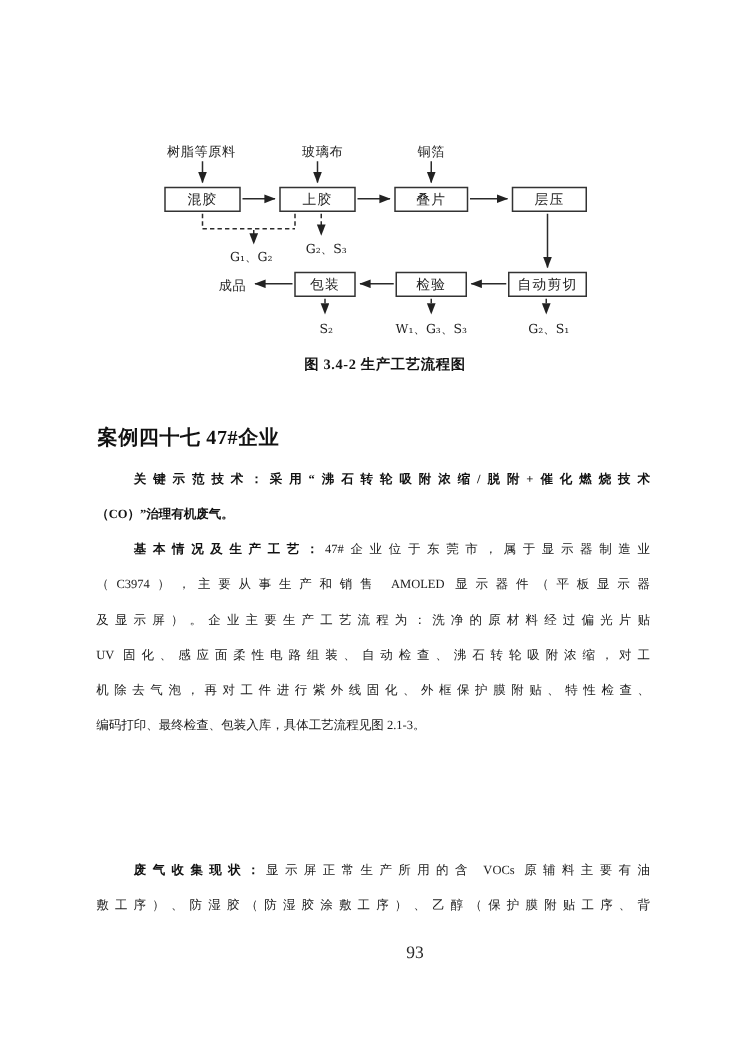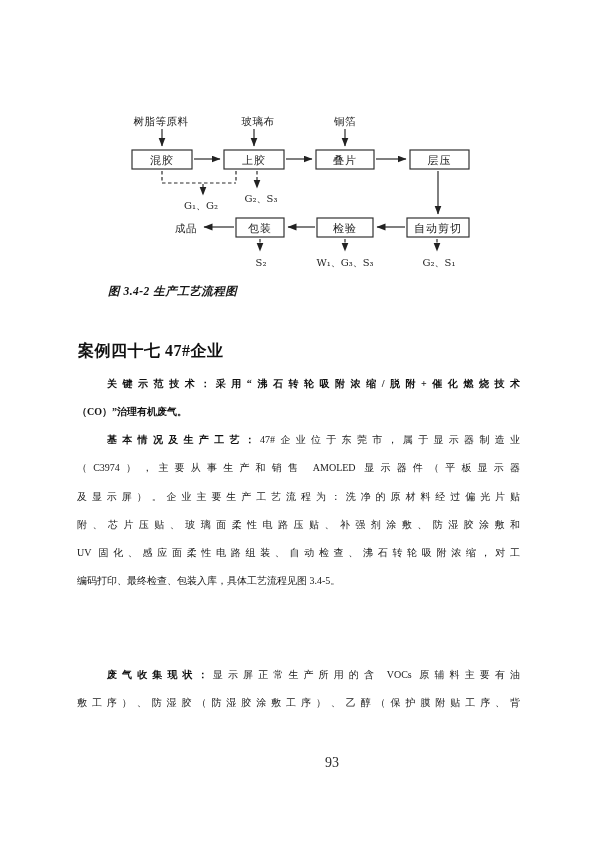--- a/index.html
+++ b/index.html
@@ -7,22 +7,22 @@
     width:600px;height:848px;background:#ffffff;position:relative;overflow:hidden;
     font-family:"Liberation Serif","DejaVu Serif",serif;color:#1a1a1a;
   }
   .page{position:absolute;inset:0;background:#fff;}
   #flowchart{position:absolute;left:0;top:0;}
   #flowchart text{fill:#222;}
   #flowchart .boxlbl{font-size:11px;letter-spacing:1px;}
   #flowchart .cn{font-size:10.5px;letter-spacing:0.5px;}
   #flowchart .em{font-size:10px;font-family:"DejaVu Serif","Liberation Serif",serif;}
   .caption{
-    position:absolute;left:108px;top:284px;width:400px;
-    font-weight:bold;font-size:11.5px;letter-spacing:0.5px;color:#151515;font-style:italic;
+    position:absolute;left:108px;top:284px;width:400px;text-align:center;
+    font-weight:bold;font-size:11.5px;letter-spacing:0.5px;color:#151515;
   }
   .heading{
     position:absolute;left:78px;top:340px;font-size:16px;font-weight:bold;
     line-height:22px;letter-spacing:0.5px;color:#111;
   }
   .para{position:absolute;left:77px;width:443px;font-size:10px;line-height:28.3px;}
   .tline{text-align:justify;text-align-last:justify;white-space:nowrap;}
   .tline.last{text-align-last:left;}
   .tline.indent{padding-left:30px;}
   .tline b{font-weight:bold;color:#111;}
@@ -93,25 +93,25 @@
 
   <div id="paras">
       <div class="para" style="top: 370px;">
         <div class="tline indent"><b>关键示范技术：采用“沸石转轮吸附浓缩/脱附+催化燃烧技术</b></div>
         <div class="tline last"><b>（CO）”治理有机废气。</b></div>
       </div>
       <div class="para" style="top: 426px;">
         <div class="tline indent"><b>基本情况及生产工艺：</b>47#企业位于东莞市，属于显示器制造业</div>
         <div class="tline">（C3974），主要从事生产和销售 AMOLED 显示器件（平板显示器</div>
         <div class="tline">及显示屏）。企业主要生产工艺流程为：洗净的原材料经过偏光片贴</div>
-        <div class="tline">附、芯片压贴、玻璃面柔性电路压贴、补强剂涂敷、防湿胶涂敷和</div>
         <div class="tline">UV 固化、感应面柔性电路组装、自动检查、沸石转轮吸附浓缩，对工</div>
-        <div class="tline last">编码打印、最终检查、包装入库，具体工艺流程见图 3.4-5。</div>
+        <div class="tline">机除去气泡，再对工件进行紫外线固化、外框保护膜附贴、特性检查、</div>
+        <div class="tline last">编码打印、最终检查、包装入库，具体工艺流程见图 2.1-3。</div>
       </div>
-      <div class="para" style="top: 661px;">
+      <div class="para" style="top: 683px;">
         <div class="tline indent"><b>废气收集现状：</b>显示屏正常生产所用的含 VOCs 原辅料主要有油</div>
         <div class="tline">敷工序）、防湿胶（防湿胶涂敷工序）、乙醇（保护膜附贴工序、背</div>
       </div>
     </div>
 
   <div class="pagenum">93</div>
 
 </div>
 
 </body></html>

